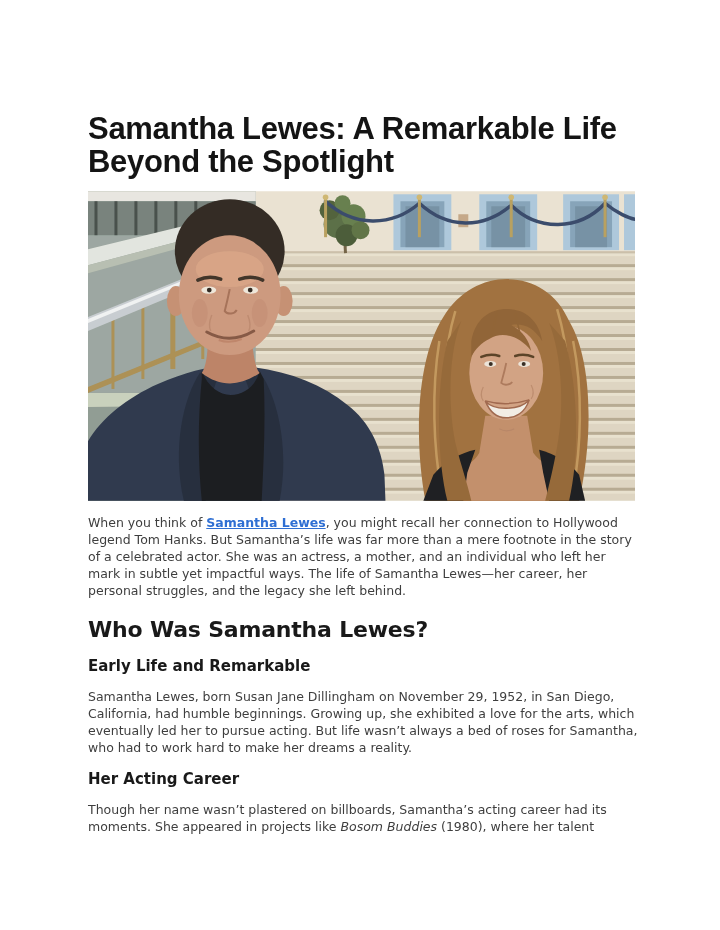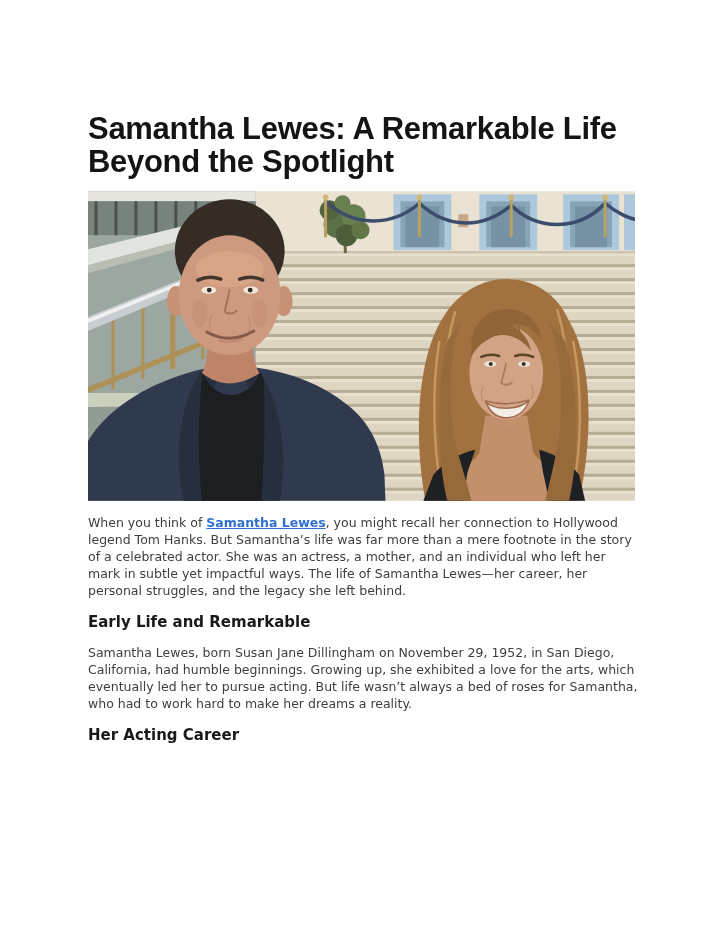--- a/index.html
+++ b/index.html
@@ -226,21 +226,23 @@
         </g>
       </g>
 
       <rect x="0" y="0" width="548" height="310" fill="#f5ecdc" opacity="0.05"></rect>
       <rect x="0" y="0" width="548" height="310" fill="#ffffff" opacity="0.03"></rect>
     </svg>
   </figure>
 
   <p class="body-text"><span>When you think of </span><a href="#" class="doc-link">Samantha Lewes</a><span>, you might recall her connection to Hollywood legend Tom Hanks. But Samantha’s life was far more than a mere footnote in the story of a celebrated actor. She was an actress, a mother, and an individual who left her mark in subtle yet impactful ways. The life of Samantha Lewes—her career, her personal struggles, and the legacy she left behind.</span></p>
 
+  <h2 class="section-h">Who Was Samantha Lewes?</h2>
 
   <h3 class="subsection-h">Early Life and Remarkable</h3>
 
   <p class="body-text">Samantha Lewes, born Susan Jane Dillingham on November 29, 1952, in San Diego, California, had humble beginnings. Growing up, she exhibited a love for the arts, which eventually led her to pursue acting. But life wasn’t always a bed of roses for Samantha, who had to work hard to make her dreams a reality.</p>
 
   <h3 class="subsection-h">Her Acting Career</h3>
 
+  <p class="body-text"><span>Though her name wasn’t plastered on billboards, Samantha’s acting career had its moments. She appeared in projects like </span><em>Bosom Buddies</em><span> (1980), where her talent</span></p>
 
 </div>
 
 </body></html>

